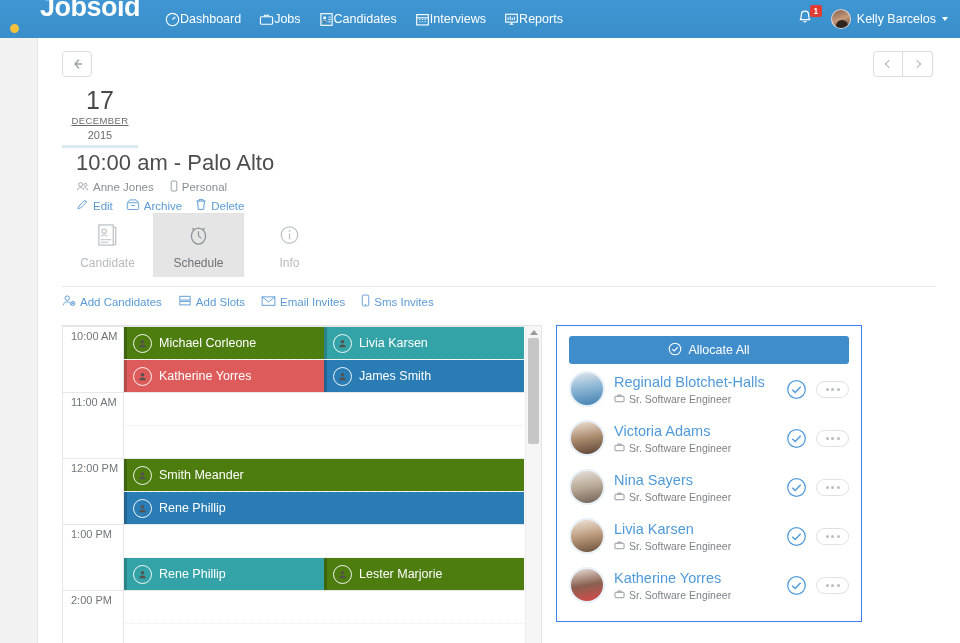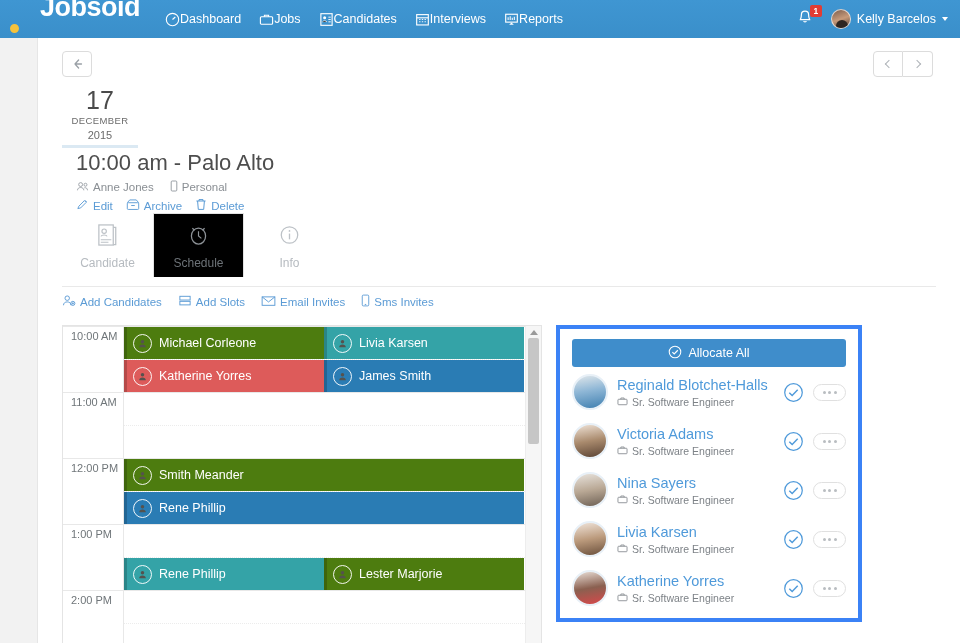--- a/index.html
+++ b/index.html
@@ -85,39 +85,39 @@
 
   
   .ev-head {
     position: relative; margin: 0 24px; display: flex; align-items: flex-start; flex-direction: column;
   }
   .date-box {
     width: 76px; text-align: center; padding-top: 3px;
     border-bottom: 3px solid #dbe9f3;
   }
   .date-day { font-size: 25px; color: #4a4a4a; line-height: 28px; }
-  .date-mon { font-size: 9.5px; color: #6b6b6b; letter-spacing: .4px; line-height: 14px; }
+  .date-mon { font-size: 9.5px; color: #6b6b6b; letter-spacing: .4px; line-height: 14px; text-decoration: underline; }
   .date-yr { font-size: 11px; color: #6b6b6b; line-height: 15px; padding-bottom: 2px; }
 
   .ev-main { margin-left: 14px; flex: 1; }
   .ev-title { font-size: 22px; color: #4d4d4d; line-height: 30px; font-weight: normal; }
   .ev-meta { display: flex; align-items: center; gap: 16px; margin-top: 2px; }
   .meta-i { display: flex; align-items: center; gap: 4px; font-size: 11.5px; color: #8a8f94; }
   .ev-acts { display: flex; align-items: center; gap: 13px; margin-top: 4px; }
   .act { display: flex; align-items: center; gap: 4px; font-size: 11.5px; color: #5b9bd5; cursor: pointer; }
 
   
   .ev-tabs { display: flex; align-items: flex-end; margin-right: 3px; }
   .ev-tab {
     width: 91px; height: 64px; padding-top: 9px;
     display: flex; flex-direction: column; align-items: center; gap: 6px;
     font-size: 12px; color: #b6bbc0; cursor: pointer;
     border: 1px solid transparent; border-bottom: none;
   }
-  .ev-tab.active { color: #6d7378; border-color: #e2e2e2; background: #000000; }
+  .ev-tab.active { color: #6d7378; border-color: #e2e2e2; background: #e5e5e5; }
 
   
   .subacts {
     margin: 9px 24px 0; padding: 7px 0 8px; display: flex; align-items: center; gap: 16px;
     border-top: 1px solid #e9e9e9;
   }
   .subact { display: flex; align-items: center; gap: 4px; font-size: 11.5px; color: #5b9bd5; cursor: pointer; }
 
   
   .main { display: flex; margin: 8px 24px 0; gap: 14px; }
@@ -168,21 +168,21 @@
     background: #c6c6c6; border-radius: 2px; cursor: pointer;
   }
   .cal-foot {
     border-top: 1px solid #e4e4e4; height: 40px;
     display: flex; align-items: center; padding-left: 13px;
   }
   .cal-foot a { font-size: 12px; color: #5b9bd5; cursor: pointer; text-decoration: none; }
 
   
   .cand-card {
-    width: 306px; border: 4px solid #3b82f6; background: #fff;
+    width: 306px; border: 1px solid #3b82f6; background: #fff;
     padding: 10px 12px 14px; height: 297px;
   }
   .alloc-btn {
     height: 28px; background: #3f8dcb; color: #fff; border-radius: 3px;
     display: flex; align-items: center; justify-content: center; gap: 6px;
     font-size: 12.5px; cursor: pointer;
   }
   .cand-row { display: flex; align-items: center; padding: 7px 0 6px; }
   .cand-ava {
     width: 36px; height: 36px; border-radius: 50%; flex: none;

